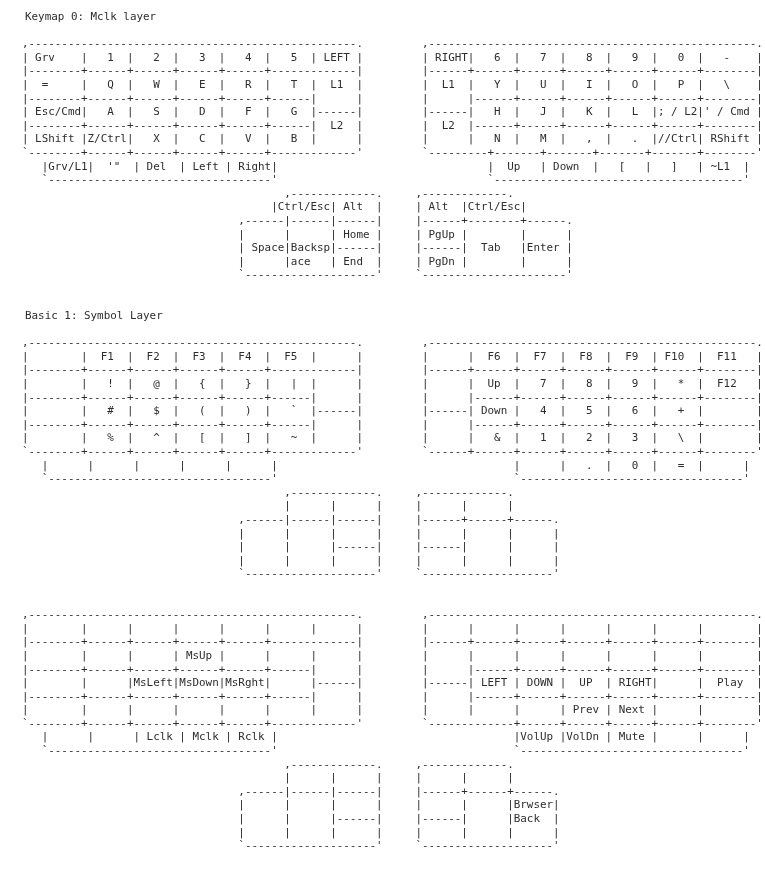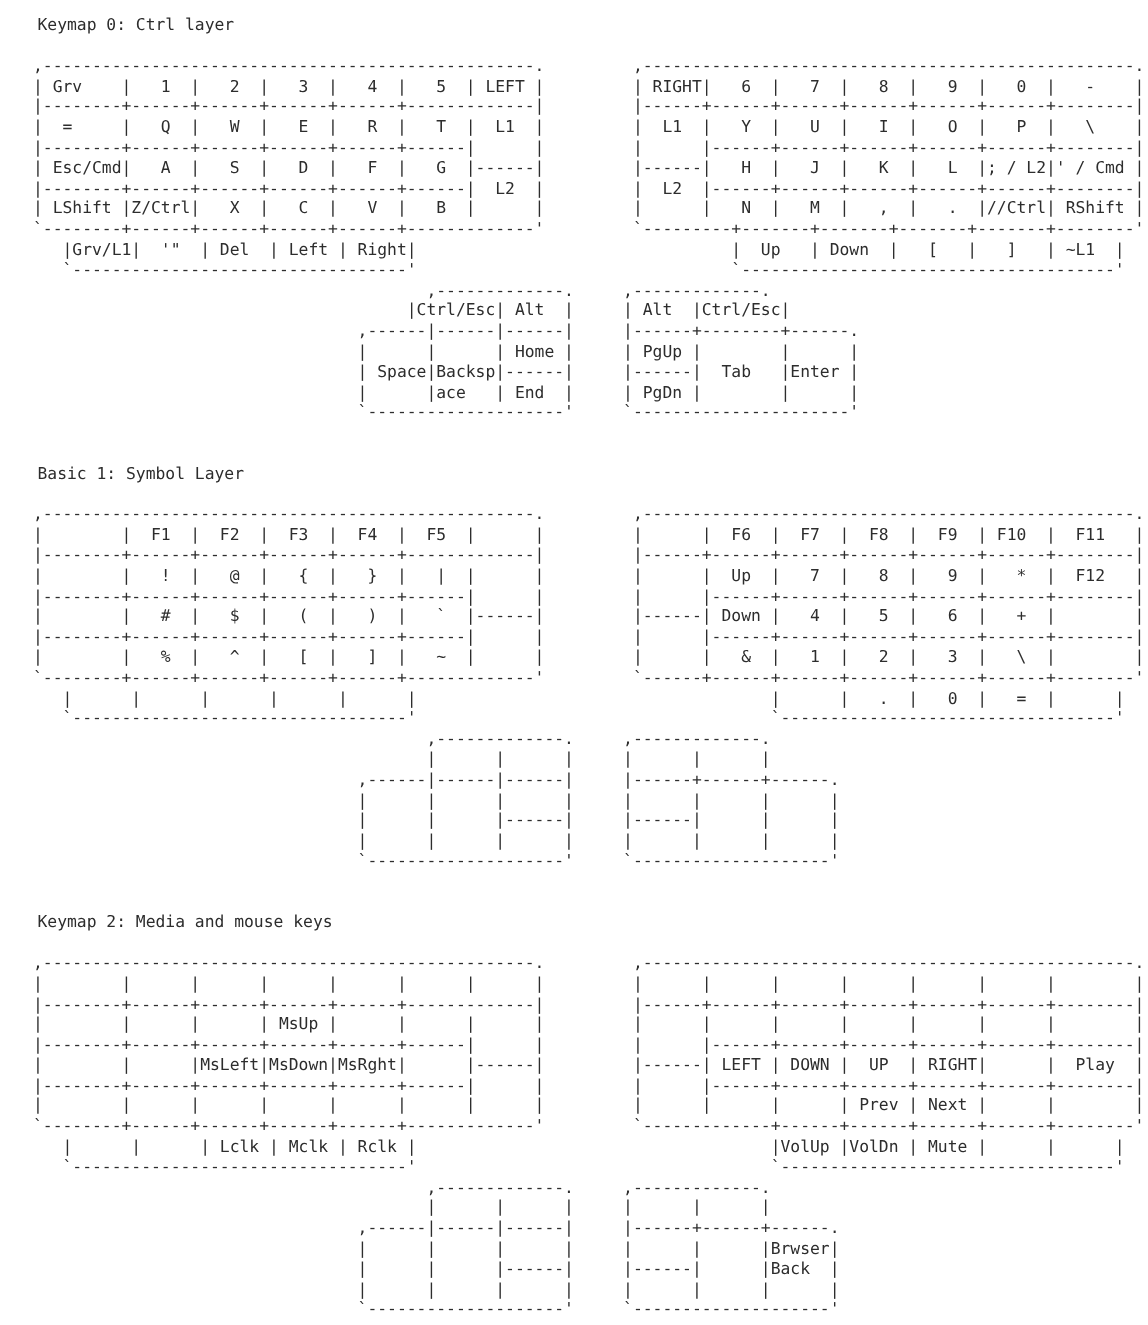--- a/index.html
+++ b/index.html
@@ -32,21 +32,21 @@
     line-height: inherit;
     white-space: pre;
   }
 </style>
 </head>
 <body style="background: rgb(255, 255, 255); color: rgb(45, 45, 45);">
 
 <div class="doc">
 
   <section class="keymap-section">
-    <h2 class="keymap-title">Keymap 0: Ctrl layer</h2>
+    <h2 class="keymap-title">Keymap 0: Mclk layer</h2>
     <pre class="keymap-art">,--------------------------------------------------.         ,--------------------------------------------------.
 | Grv    |   1  |   2  |   3  |   4  |   5  | LEFT |         | RIGHT|   6  |   7  |   8  |   9  |   0  |   -    |
 |--------+------+------+------+------+-------------|         |------+------+------+------+------+------+--------|
 |  =     |   Q  |   W  |   E  |   R  |   T  |  L1  |         |  L1  |   Y  |   U  |   I  |   O  |   P  |   \    |
 |--------+------+------+------+------+------|      |         |      |------+------+------+------+------+--------|
 | Esc/Cmd|   A  |   S  |   D  |   F  |   G  |------|         |------|   H  |   J  |   K  |   L  |; / L2|' / Cmd |
 |--------+------+------+------+------+------|  L2  |         |  L2  |------+------+------+------+------+--------|
 | LShift |Z/Ctrl|   X  |   C  |   V  |   B  |      |         |      |   N  |   M  |   ,  |   .  |//Ctrl| RShift |
 `--------+------+------+------+------+-------------'         `---------+-------+-------+-------+-------+--------'
    |Grv/L1|  '"  | Del  | Left | Right|                                |  Up   | Down  |   [   |   ]   | ~L1  |
@@ -76,21 +76,20 @@
                                         ,-------------.     ,-------------.
                                         |      |      |     |      |      |
                                  ,------|------|------|     |------+------+------.
                                  |      |      |      |     |      |      |      |
                                  |      |      |------|     |------|      |      |
                                  |      |      |      |     |      |      |      |
                                  `--------------------'     `--------------------'</pre>
   </section>
 
   <section class="keymap-section">
-    <h2 class="keymap-title">Keymap 2: Media and mouse keys</h2>
     <pre class="keymap-art">,--------------------------------------------------.         ,--------------------------------------------------.
 |        |      |      |      |      |      |      |         |      |      |      |      |      |      |        |
 |--------+------+------+------+------+-------------|         |------+------+------+------+------+------+--------|
 |        |      |      | MsUp |      |      |      |         |      |      |      |      |      |      |        |
 |--------+------+------+------+------+------|      |         |      |------+------+------+------+------+--------|
 |        |      |MsLeft|MsDown|MsRght|      |------|         |------| LEFT | DOWN |  UP  | RIGHT|      |  Play  |
 |--------+------+------+------+------+------|      |         |      |------+------+------+------+------+--------|
 |        |      |      |      |      |      |      |         |      |      |      | Prev | Next |      |        |
 `--------+------+------+------+------+-------------'         `-------------+------+------+------+------+--------'
    |      |      | Lclk | Mclk | Rclk |                                    |VolUp |VolDn | Mute |      |      |

